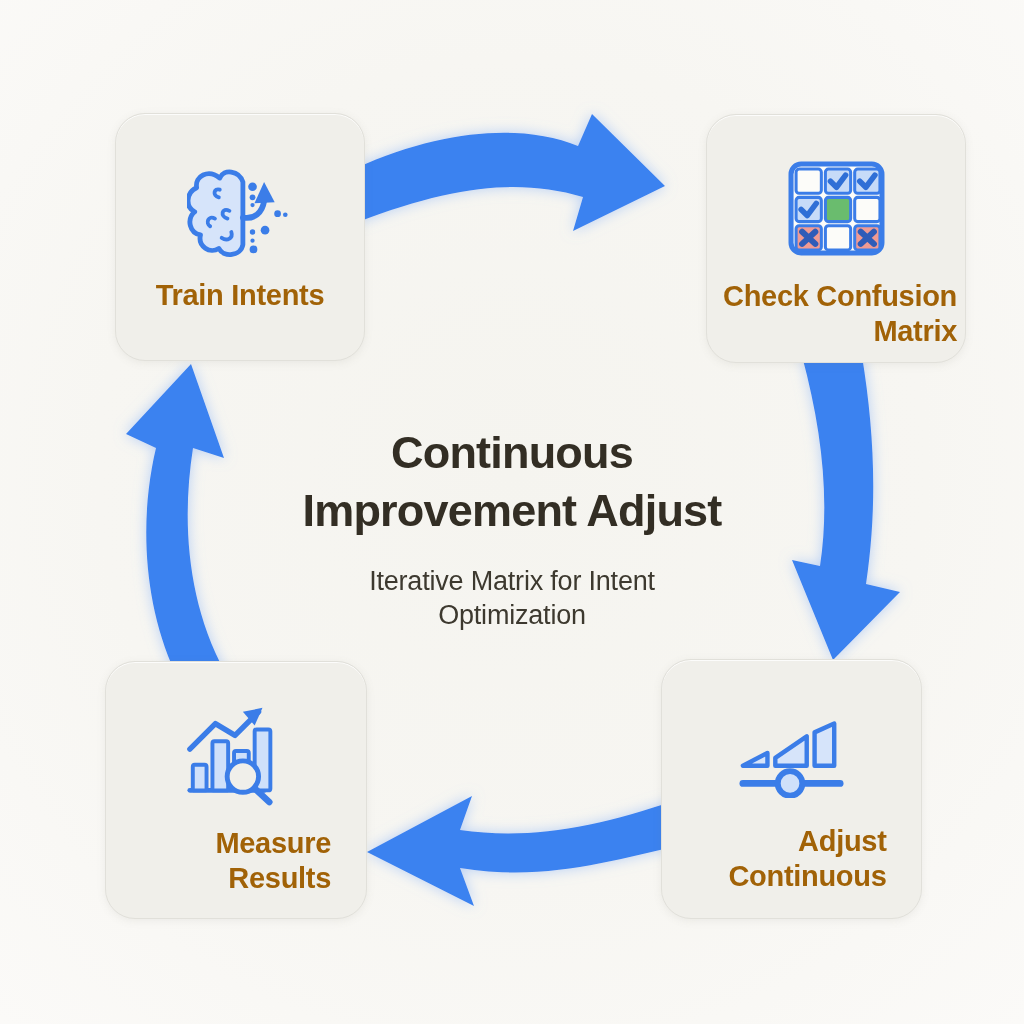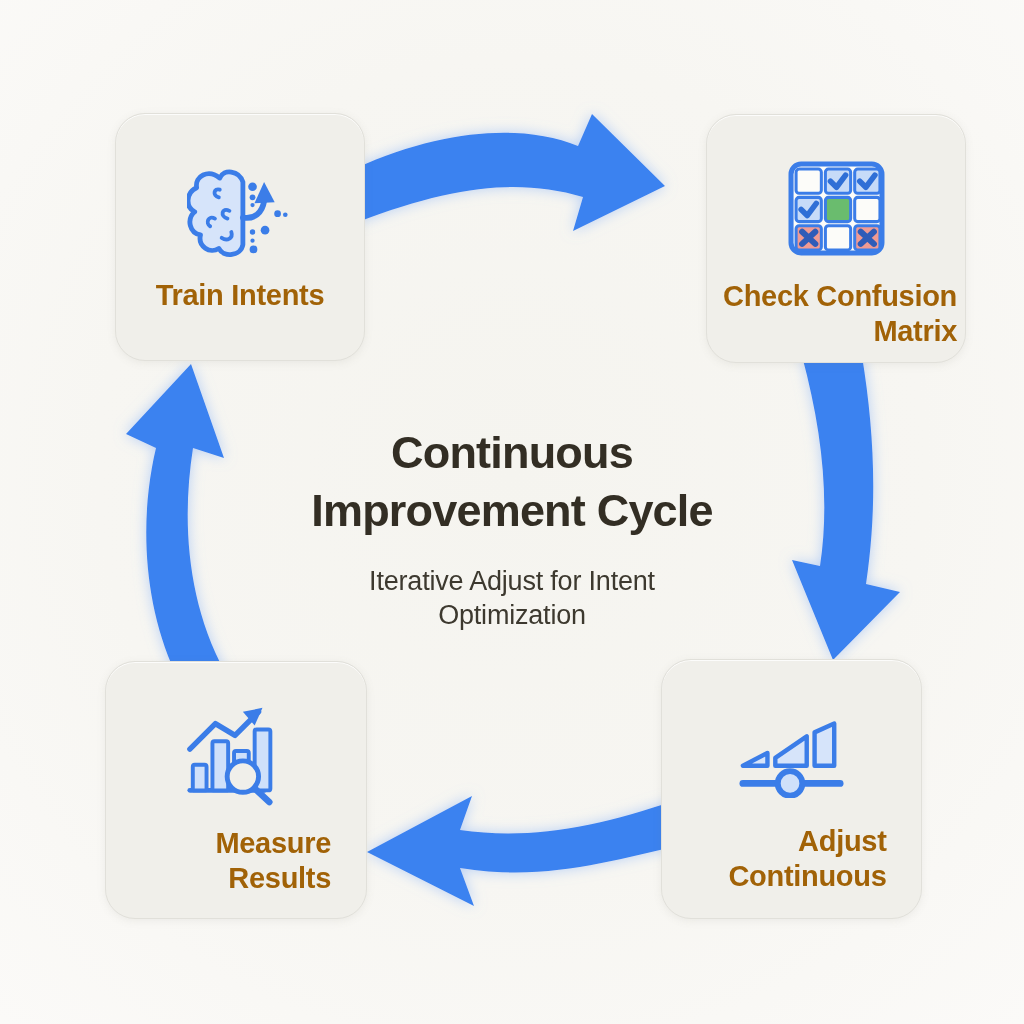--- a/index.html
+++ b/index.html
@@ -139,17 +139,17 @@
         <polyline points="8,46 34,20 54,32 78,8" fill="none" stroke="#3b7de8" stroke-width="5.5" stroke-linecap="round" stroke-linejoin="round"></polyline>
         <polygon points="62,8 82,4 74,22" fill="#3b7de8"></polygon>
         <circle cx="62" cy="74" r="16" fill="#f0efea" stroke="#3b7de8" stroke-width="5"></circle>
         <line x1="74" y1="86" x2="89" y2="100" stroke="#3b7de8" stroke-width="6.5" stroke-linecap="round"></line>
       </svg>
     </div>
     <div class="step-label">Measure Results</div>
   </div>
 
   <div class="center-text">
-    <div class="center-title">Continuous Improvement Cycle</div>
-    <div class="center-subtitle">Iterative Adjust for Intent Optimization</div>
+    <div class="center-title">Continuous Improvement Adjust</div>
+    <div class="center-subtitle">Iterative Matrix for Intent Optimization</div>
   </div>
 
 </div>
 
 </body></html>

